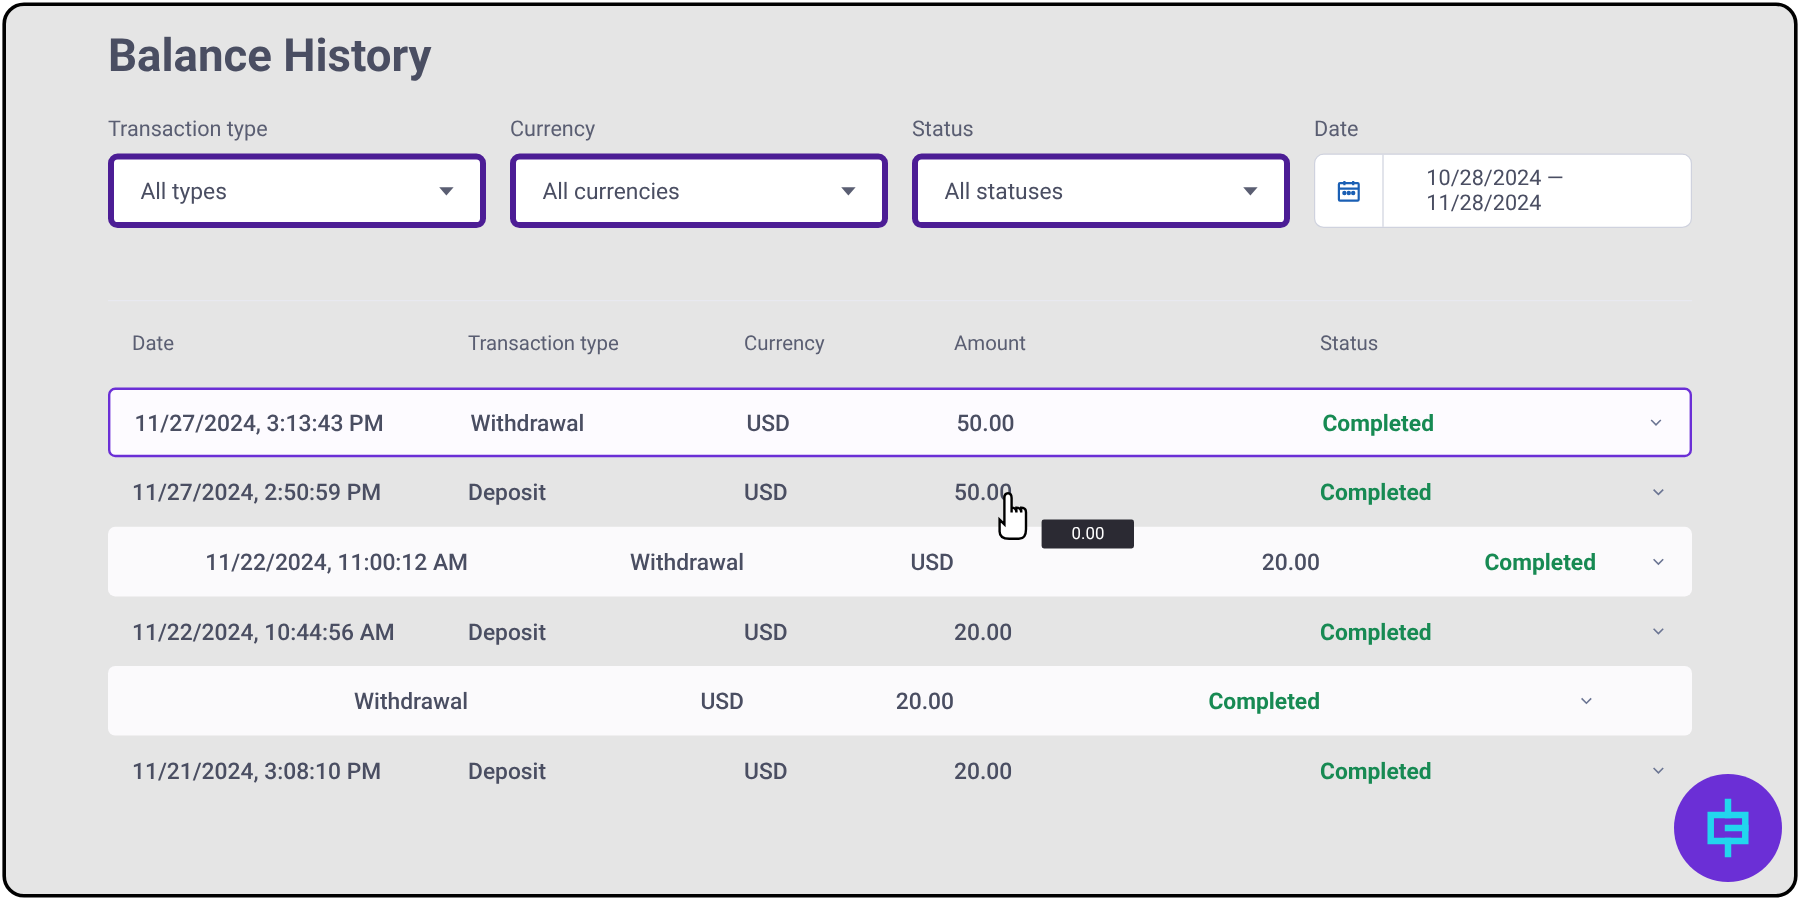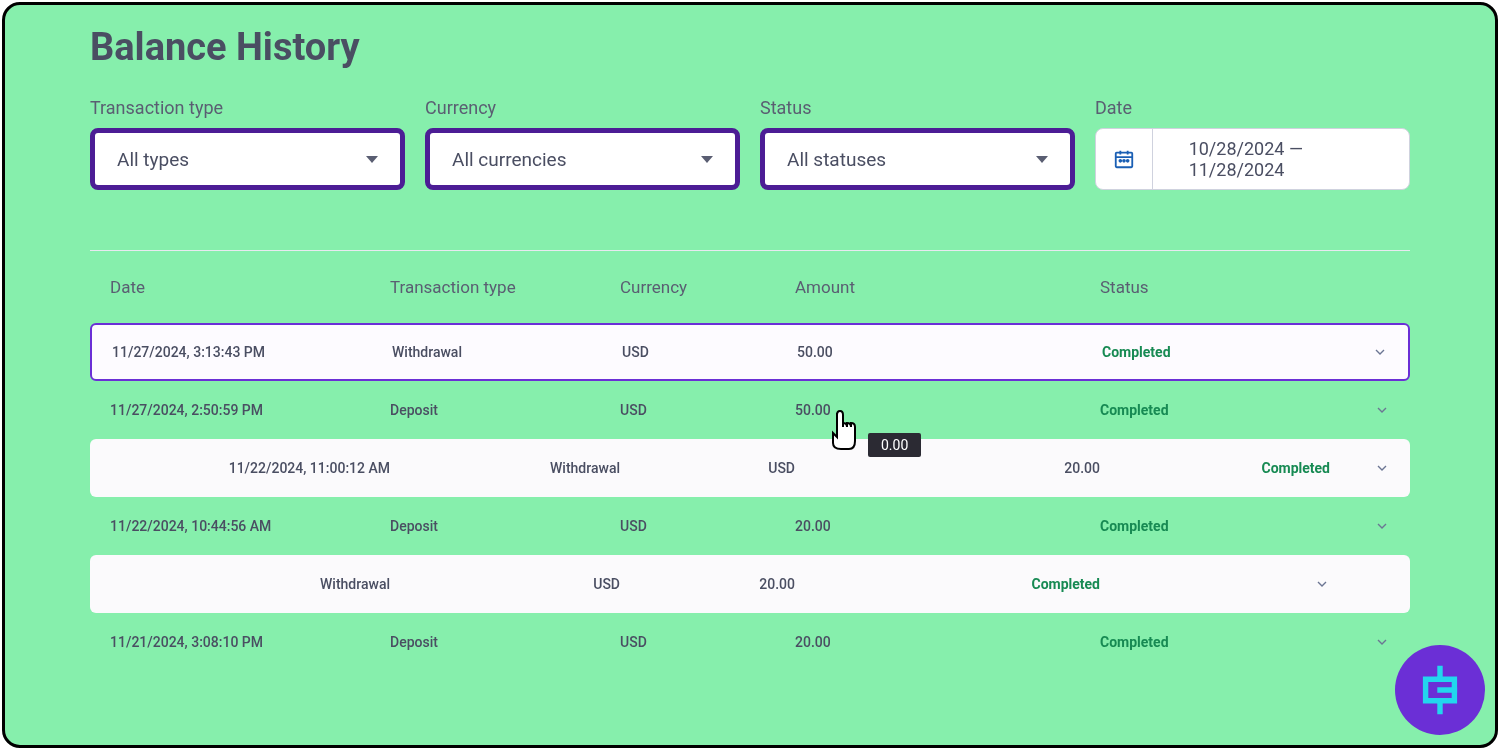--- a/index.html
+++ b/index.html
@@ -12,21 +12,21 @@
 }
 .frame {
   position: absolute;
   top: 2px;
   left: 2px;
   right: 2px;
   bottom: 2px;
   border: 3px solid #000;
   border-radius: 18px;
   overflow: hidden;
-  background: #86efac;
+  background: #e5e5e5;
 }
 .content {
   padding: 20px 85px 0 85px;
 }
 h1 {
   font-size: 38px;
   font-weight: 700;
   color: #4a4e62;
   margin-bottom: 28px;
 }
@@ -87,40 +87,40 @@
   align-items: center;
   padding: 0 20px;
 }
 .table-header {
   height: 72px;
   font-size: 17px;
   color: #5a5e72;
 }
 .table-row {
   height: 58px;
-  font-size: 14px;
+  font-size: 19px;
   color: #4a4e62;
   font-weight: 500;
   border-radius: 6px;
   cursor: pointer;
 }
 .table-row.alt { background: #fbfafc; text-align: right; }
 .table-row.selected {
   border: 2px solid #6b2fd6;
   background: #fdfbff;
 }
 .status-completed { color: #178a53; font-weight: 700; }
 .chevron { display: flex; justify-content: flex-end; }
 .chevron svg { width: 16px; height: 16px; }
 .tooltip {
   position: absolute;
   background: #2b2a33;
   color: #fff;
   font-size: 14px;
-  padding: 4px 13px;
+  padding: 4px 25px;
   border-radius: 2px;
   z-index: 20;
 }
 .cursor {
   position: absolute;
   z-index: 30;
 }
 .logo-badge {
   position: absolute;
   bottom: 10px;

